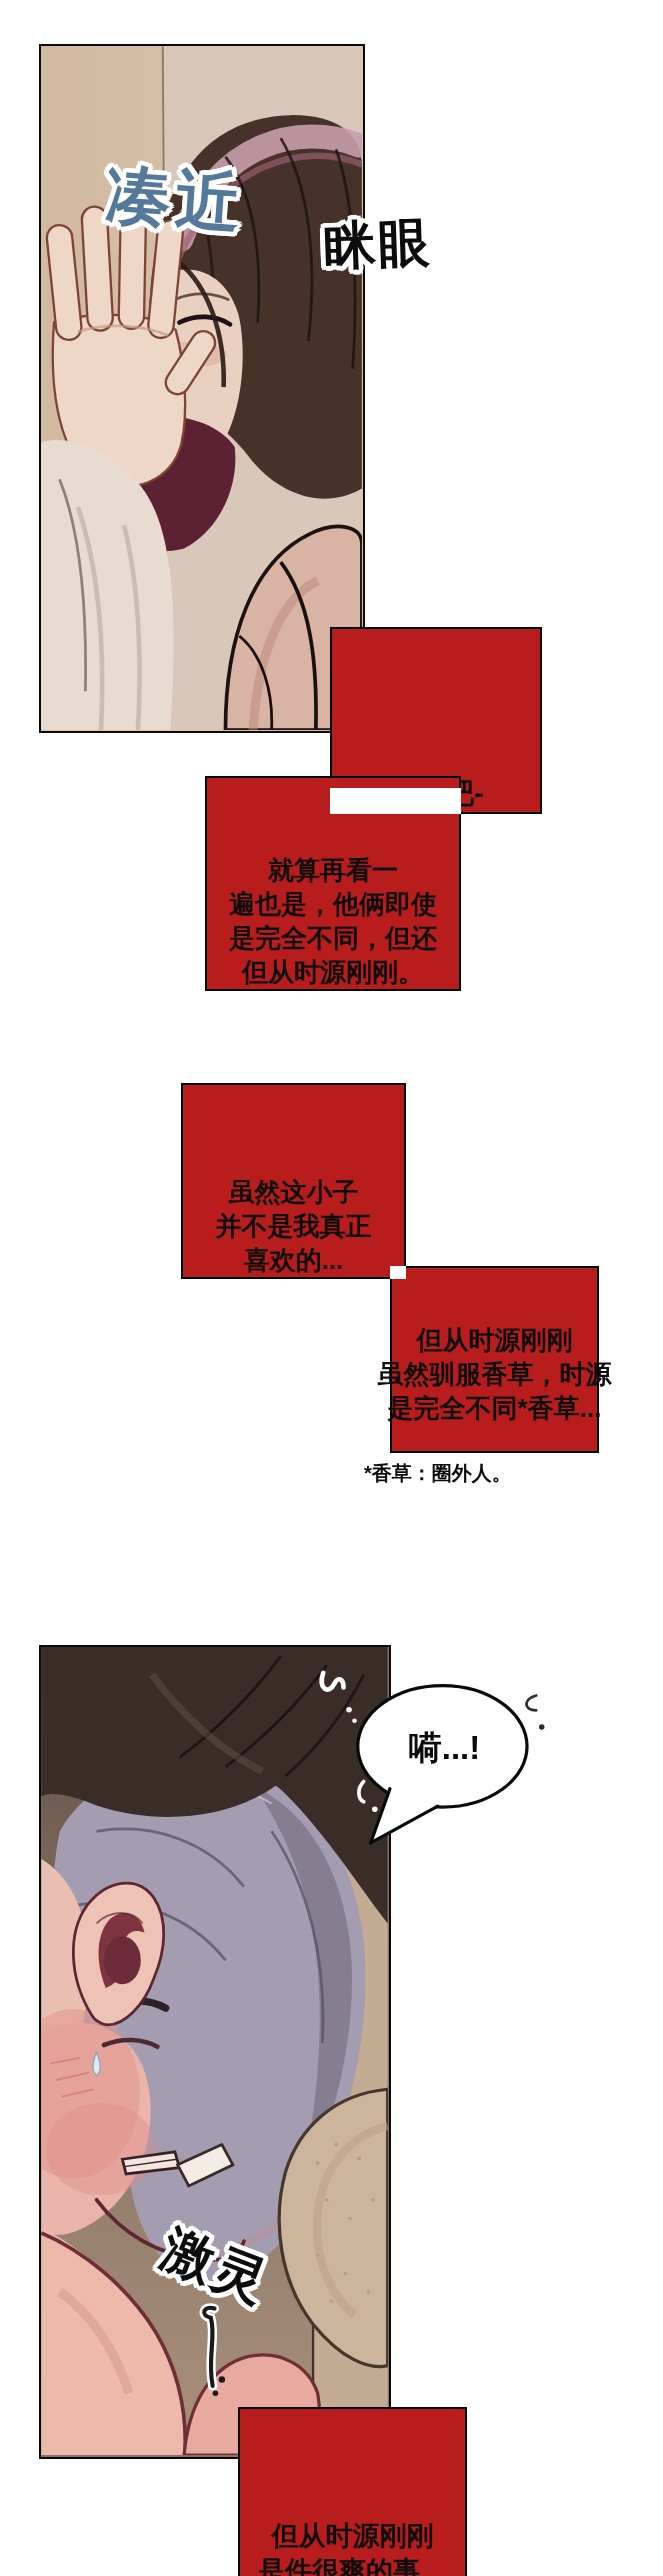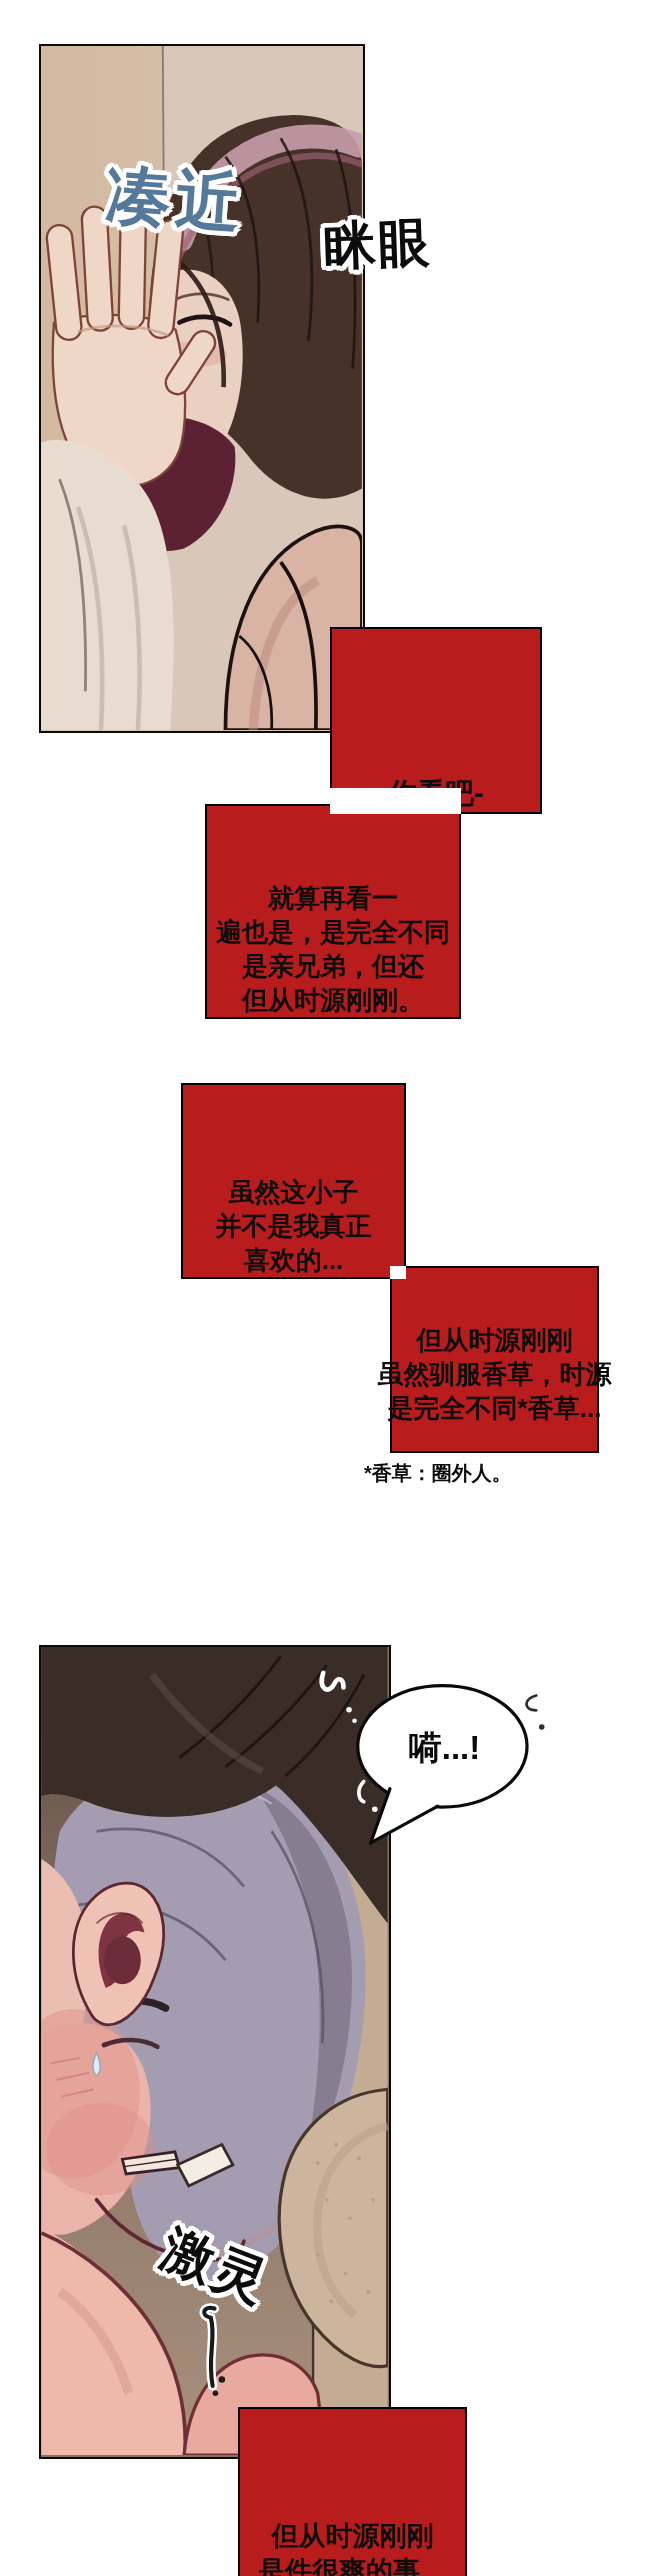--- a/index.html
+++ b/index.html
@@ -126,24 +126,24 @@
 
     <div class="sfx outl" id="sfx-lean" style="left:65px;top:109px;color:#54799b;">凑近</div>
   </div>
 
   <div class="sfx outl" id="sfx-squint">眯眼</div>
 
   <div class="nbox" id="box1" style="left:330px;top:627px;width:212px;height:187px;">
     <div class="bl">你看吧-</div>
   </div>
 
-  <div class="nbox fs28" id="box2" style="left:205px;top:804px;width:256px;height:215px;">
+  <div class="nbox fs28" id="box2" style="left:205px;top:776px;width:256px;height:215px;">
     <div class="bl">就算再看一</div>
-    <div class="bl">遍也是，是完全不同</div>
-    <div class="bl">是亲兄弟，但还</div>
+    <div class="bl">遍也是，他俩即使</div>
+    <div class="bl">是完全不同，但还</div>
     <div class="bl">但从时源刚刚。</div>
   </div>
   <div class="patch" style="left:330px;top:788px;width:131px;height:26px;"></div>
 
   <div class="nbox fs28" id="box3" style="left:181px;top:1083px;width:225px;height:196px;padding-top:9px;">
     <div class="bl">虽然这小子</div>
     <div class="bl">并不是我真正</div>
     <div class="bl">喜欢的...</div>
   </div>
 

